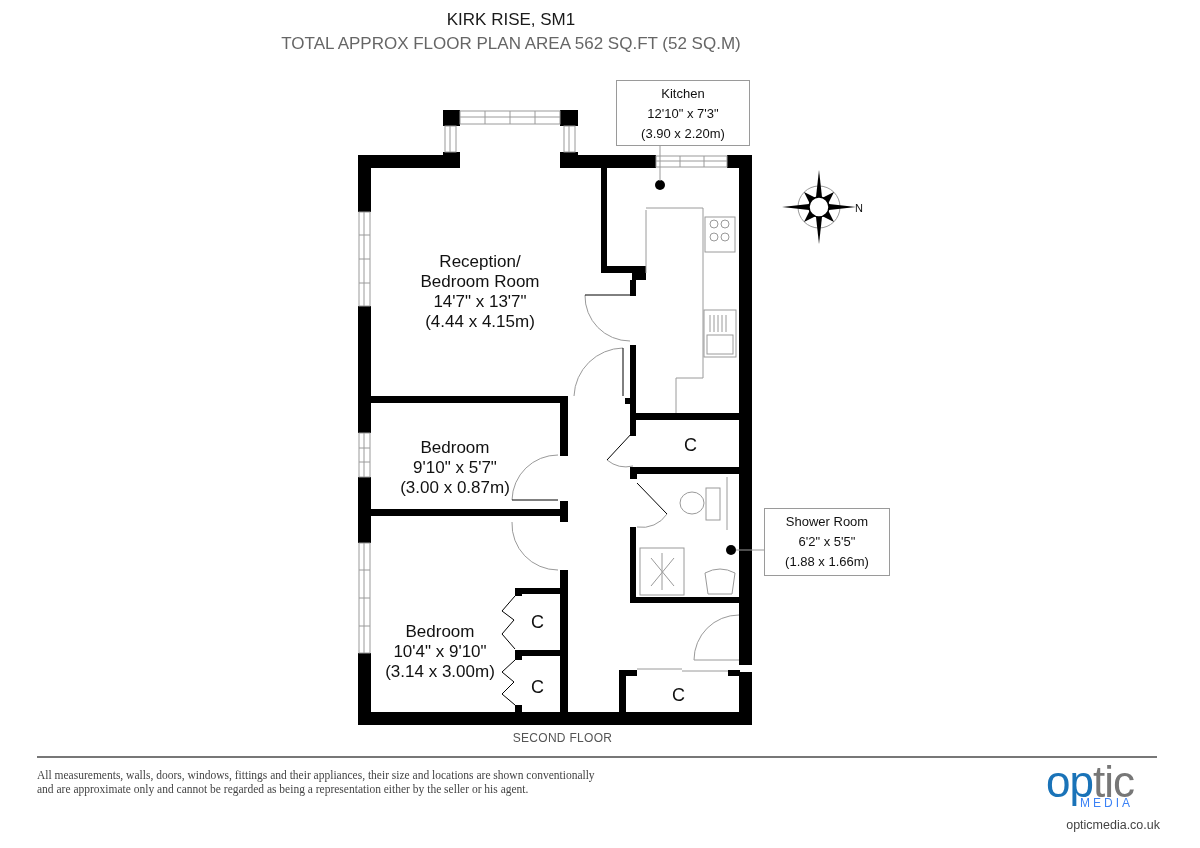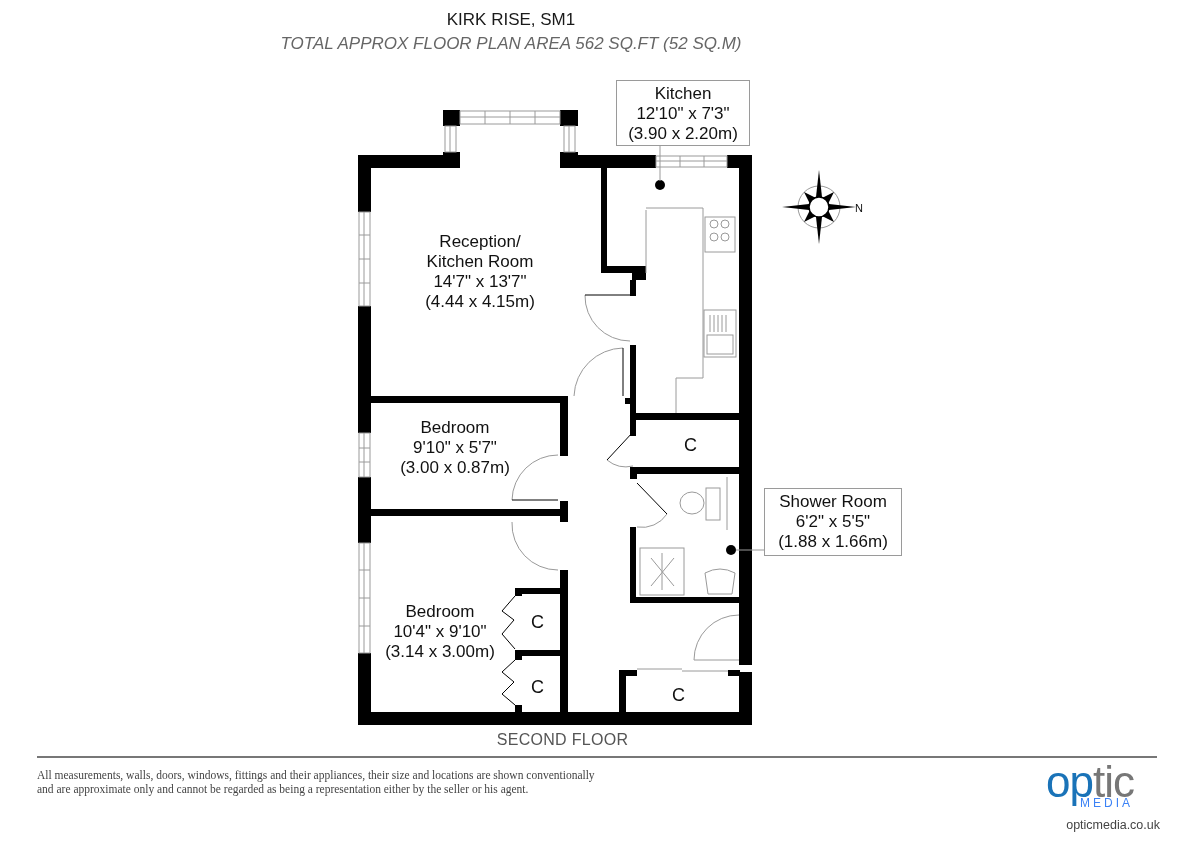--- a/index.html
+++ b/index.html
@@ -1,24 +1,24 @@
 <!DOCTYPE html>
 <html><head>
 <meta charset="utf-8">
 <style>
   html, body { margin: 0; padding: 0; background: #ffffff; }
   body { width: 1200px; height: 848px; position: relative; overflow: hidden; font-family: "Liberation Sans", sans-serif; }
   .title { position: absolute; left: 0; width: 1022px; text-align: center; }
   #t1 { top: 10px; font-size: 17px; color: #1a1a1a; }
-  #t2 { top: 34px; font-size: 17px; color: #666666; font-style: italic; }
+  #t2 { top: 34px; font-size: 17px; color: #666666; }
   svg.plan { position: absolute; left: 0; top: 0; }
-  .lbl { position: absolute; text-align: center; font-size: 17px; line-height: 20px; color: #111; white-space: nowrap; }
-  .box { position: absolute; border: 1px solid #9a9a9a; background: #fff; text-align: center; font-size: 17px; line-height: 20px; color: #111; padding: 3px 4px; box-sizing: border-box; }
+  .lbl { position: absolute; text-align: center; font-size: 17px; line-height: 20px; color: #111; white-space: nowrap; margin-top: 20px; }
+  .box { position: absolute; border: 1px solid #9a9a9a; background: #fff; text-align: center; font-size: 13px; line-height: 20px; color: #111; padding: 3px 4px; box-sizing: border-box; }
   .clbl { position: absolute; font-size: 18px; color: #111; }
-  #floor { position: absolute; top: 731px; left: 0; width: 1125px; text-align: center; font-size: 16px; color: #555; letter-spacing: 0.3px; }
+  #floor { position: absolute; top: 731px; left: 0; width: 1125px; text-align: center; font-size: 12px; color: #555; letter-spacing: 0.3px; }
   #divider { position: absolute; left: 37px; top: 756px; width: 1120px; height: 0; border-top: 2px solid #777; }
   #disclaimer { position: absolute; left: 37px; top: 768px; width: 560px; font-size: 11.5px; line-height: 14px; color: #444; font-family: Liberation Serif, serif; }
   #logo { position: absolute; left: 1040px; top: 762px; width: 120px; height: 72px; }
   .logo-word { position: absolute; top: -2px; left: 6px; font-size: 44px; letter-spacing: -1px; line-height: 44px; }
   .lw-o, .lw-p { color: #1a73b8; }
   .lw-t, .lw-i, .lw-c { color: #777; }
   .logo-media { position: absolute; top: 34px; left: 40px; font-size: 12px; color: #3b82f6; letter-spacing: 3px; }
   .logo-url { position: absolute; top: 56px; left: 0; width: 120px; text-align: right; font-size: 12.5px; color: #444; }
   .compass-n { position: absolute; left: 855px; top: 202px; font-size: 11px; color: #111; }
 </style>
@@ -195,38 +195,38 @@
 <div class="compass-n">N</div>
 
 <div class="box" style="left:616px; top:80px; width:134px; height:66px;">
   <div>Kitchen</div>
   <div>12'10" x 7'3"</div>
   <div>(3.90 x 2.20m)</div>
 </div>
 
 <div class="lbl" style="left:410px; top:232px; width:140px;">
   <div>Reception/</div>
-  <div>Kitchen Room</div>
+  <div>Bedroom Room</div>
   <div>14'7" x 13'7"</div>
   <div>(4.44 x 4.15m)</div>
 </div>
 
 <div class="lbl" style="left:380px; top:418px; width:150px;">
   <div>Bedroom</div>
   <div>9'10" x 5'7"</div>
   <div>(3.00 x 0.87m)</div>
 </div>
 
 <div class="lbl" style="left:370px; top:602px; width:140px;">
   <div>Bedroom</div>
   <div>10'4" x 9'10"</div>
   <div>(3.14 x 3.00m)</div>
 </div>
 
-<div class="box" style="left:764px; top:488px; width:138px; height:68px;">
+<div class="box" style="left:764px; top:508px; width:126px; height:68px;">
   <div>Shower Room</div>
   <div>6'2" x 5'5"</div>
   <div>(1.88 x 1.66m)</div>
 </div>
 
 <div class="clbl" style="left:684px; top:435px;">C</div>
 <div class="clbl" style="left:531px; top:612px;">C</div>
 <div class="clbl" style="left:531px; top:677px;">C</div>
 <div class="clbl" style="left:672px; top:685px;">C</div>
 

